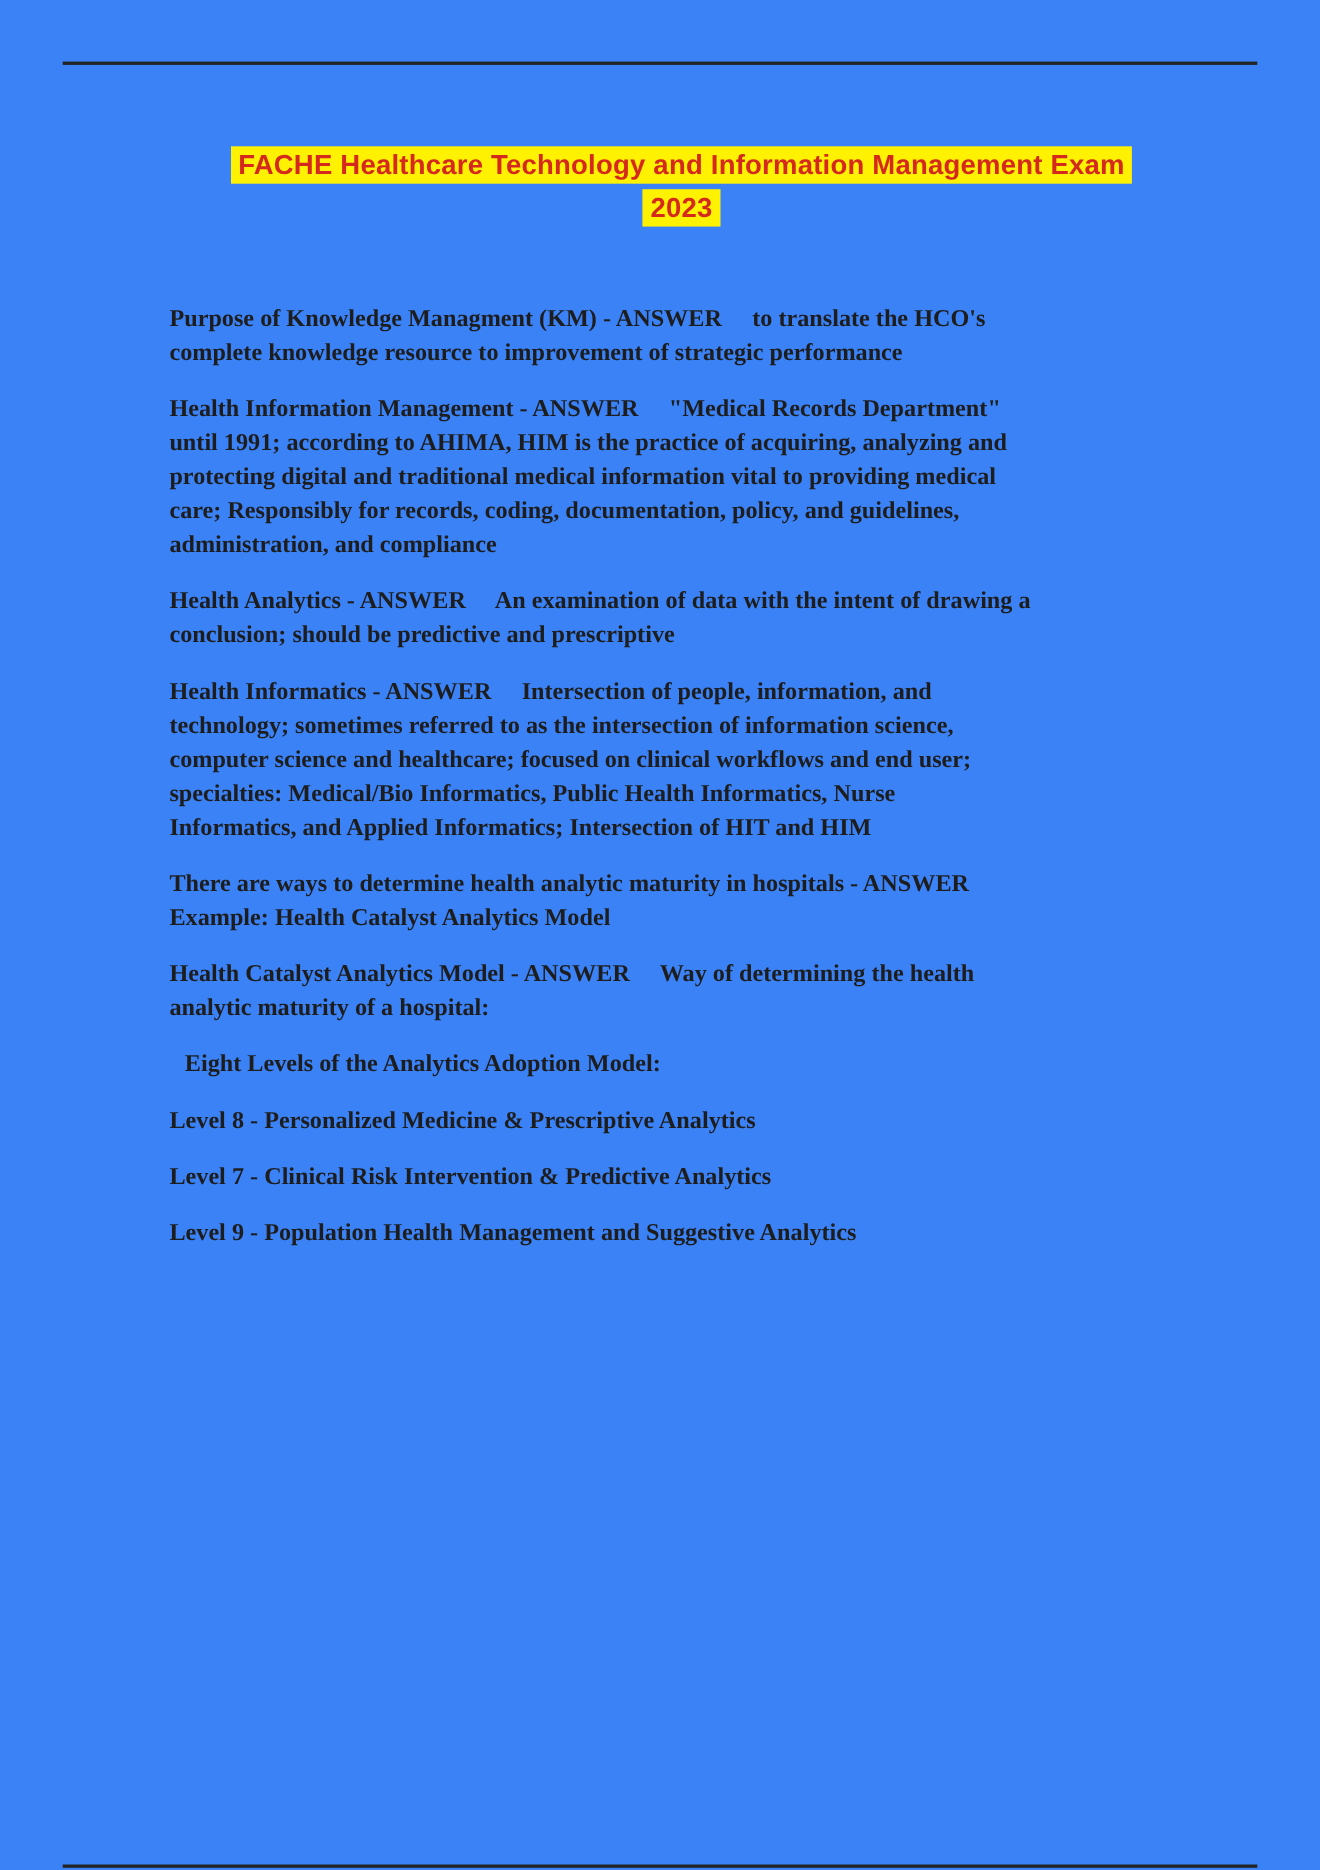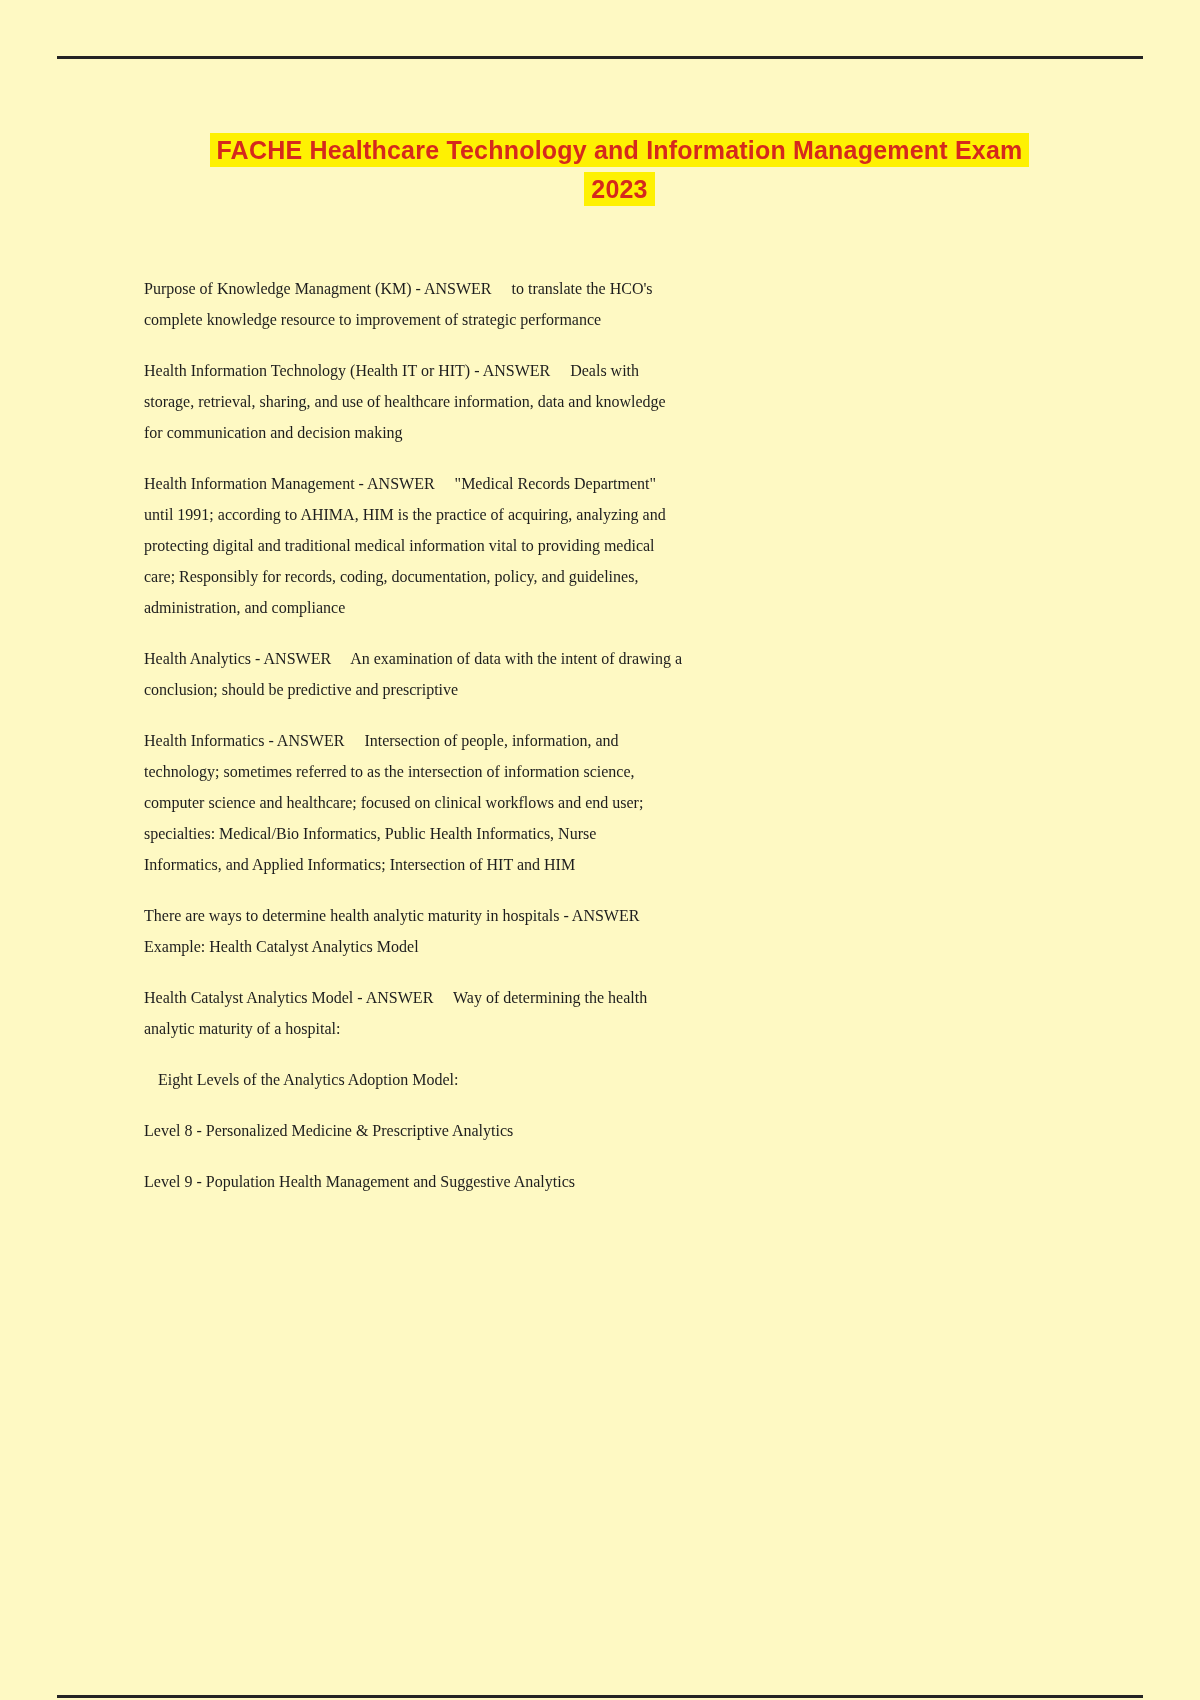--- a/index.html
+++ b/index.html
@@ -4,21 +4,21 @@
 <style>
   html, body {
     margin: 0;
     padding: 0;
     background: #ffffff;
   }
   .page {
     position: relative;
     width: 1200px;
     height: 1700px;
-    background: #fef9c3;
+    background: #3b82f6;
     overflow: hidden;
     font-family: "Liberation Serif", serif;
   }
   .rule {
     position: absolute;
     left: 57px;
     width: 1086px;
     height: 3px;
     background: #242424;
   }
@@ -43,25 +43,25 @@
     letter-spacing: 0.2px;
   }
   .doc-title .hl {
     background: #fef102;
     padding: 3px 7px;
     box-decoration-break: clone;
   }
 
   .para {
     font-family: "Liberation Serif", serif;
-    font-weight: normal;
-    font-size: 16px;
+    font-weight: bold;
+    font-size: 22px;
     line-height: 31px;
     color: #1d1d1d;
-    margin: 0 0 20px 0;
+    margin: 0 0 20px 10px;
     white-space: pre-wrap;
   }
   .para.indent {
     text-indent: 14px;
   }
 </style>
 </head>
 <body>
 
 <div class="page">
@@ -70,40 +70,38 @@
 
   <div class="content">
 
     <h1 class="doc-title">
       <span class="hl">FACHE Healthcare Technology and Information Management Exam</span><br>
       <span class="hl">2023</span>
     </h1>
 
     <p class="para">Purpose of Knowledge Managment (KM) - ANSWER     to translate the HCO's
 complete knowledge resource to improvement of strategic performance</p>
-    <p class="para">Health Information Technology (Health IT or HIT) - ANSWER     Deals with
-storage, retrieval, sharing, and use of healthcare information, data and knowledge
-for communication and decision making</p>
     <p class="para">Health Information Management - ANSWER     "Medical Records Department"
 until 1991; according to AHIMA, HIM is the practice of acquiring, analyzing and
 protecting digital and traditional medical information vital to providing medical
 care; Responsibly for records, coding, documentation, policy, and guidelines,
 administration, and compliance</p>
     <p class="para">Health Analytics - ANSWER     An examination of data with the intent of drawing a
 conclusion; should be predictive and prescriptive</p>
     <p class="para">Health Informatics - ANSWER     Intersection of people, information, and
 technology; sometimes referred to as the intersection of information science,
 computer science and healthcare; focused on clinical workflows and end user;
 specialties: Medical/Bio Informatics, Public Health Informatics, Nurse
 Informatics, and Applied Informatics; Intersection of HIT and HIM</p>
     <p class="para">There are ways to determine health analytic maturity in hospitals - ANSWER
 Example: Health Catalyst Analytics Model</p>
     <p class="para">Health Catalyst Analytics Model - ANSWER     Way of determining the health
 analytic maturity of a hospital:</p>
     <p class="para indent">Eight Levels of the Analytics Adoption Model:</p>
     <p class="para">Level 8 - Personalized Medicine &amp; Prescriptive Analytics</p>
+    <p class="para">Level 7 - Clinical Risk Intervention &amp; Predictive Analytics</p>
     <p class="para">Level 9 - Population Health Management and Suggestive Analytics</p>
 
   </div>
 
   <div class="rule rule-bottom"></div>
 
 </div>
 
 </body></html>

